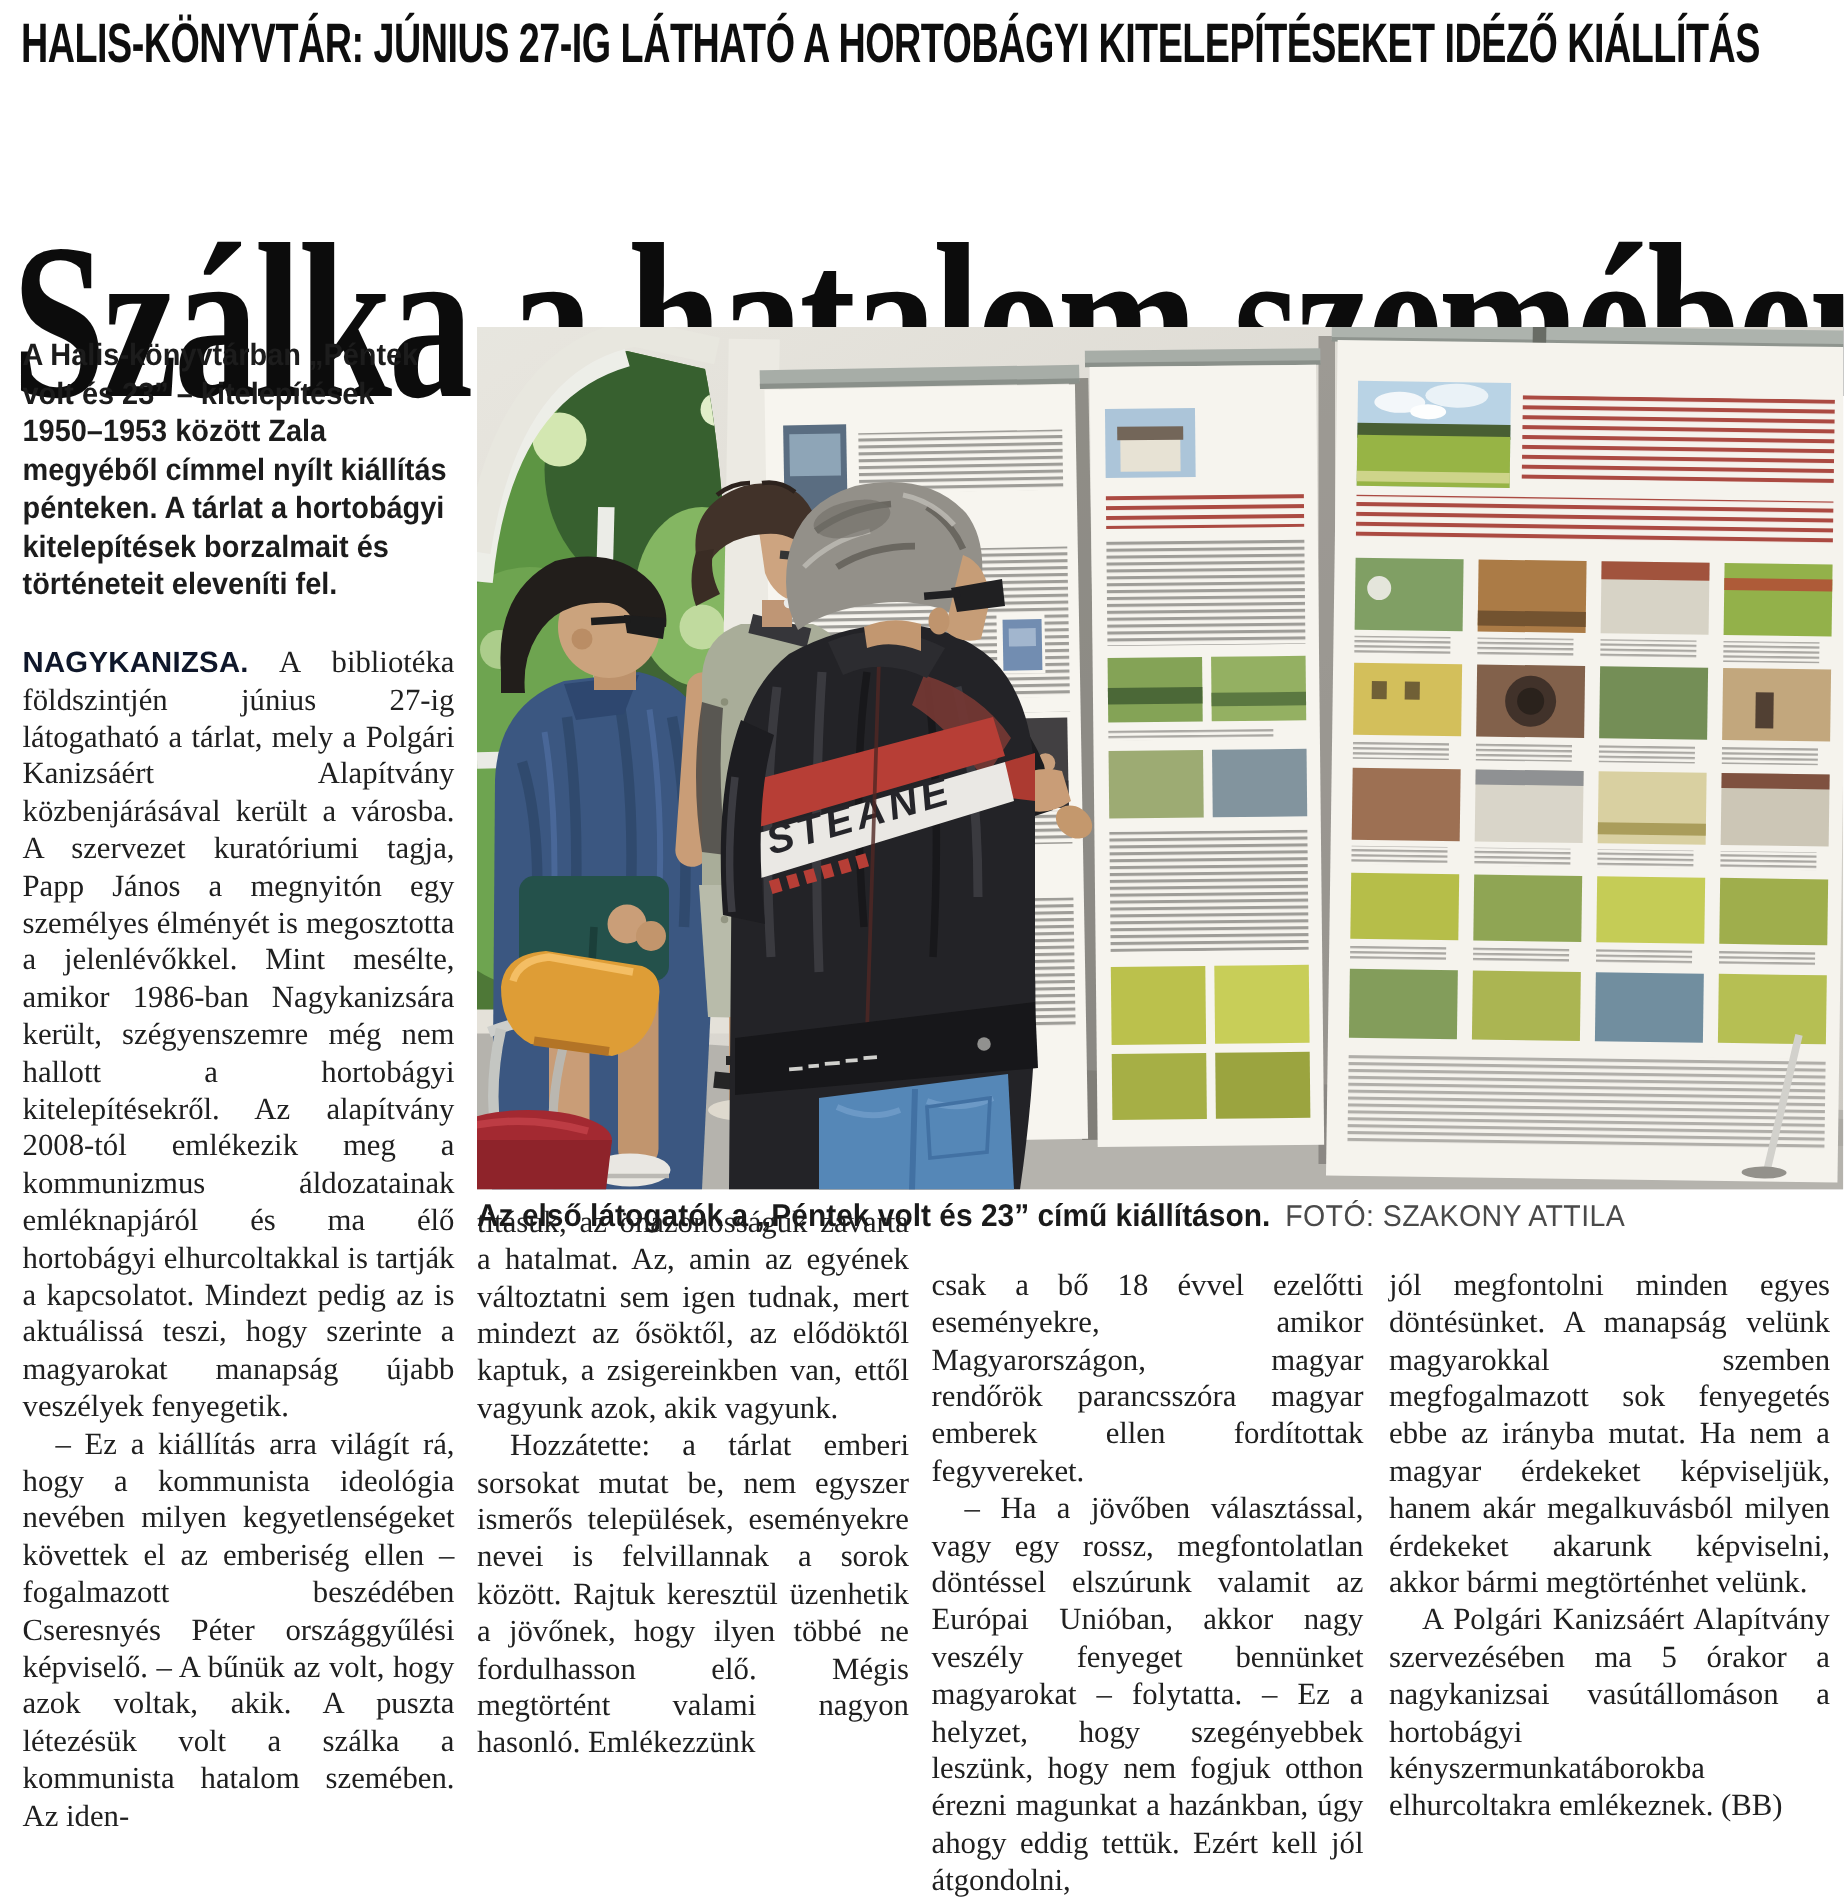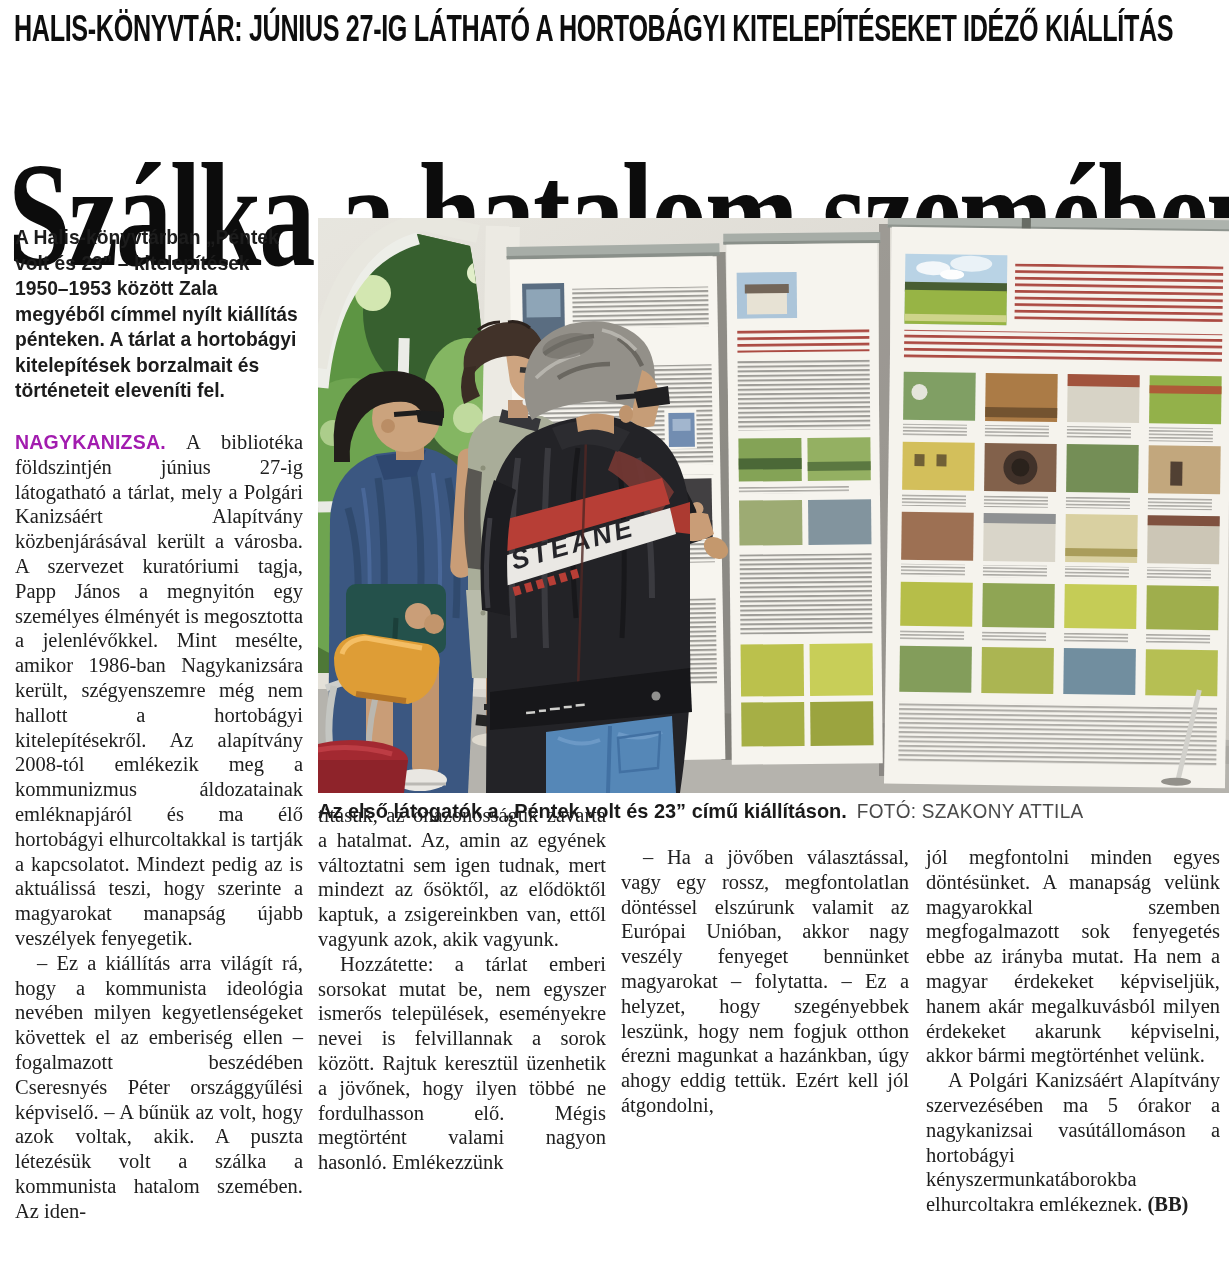--- a/index.html
+++ b/index.html
@@ -23,22 +23,22 @@
   .bodycol { position:absolute; font-size:20.5px; line-height:24.8px; color:#202020;
              text-align:justify; hyphens:auto; -webkit-hyphens:auto; }
   .bodycol p { margin:0; }
   .bodycol p.indent { text-indent:22px; }
   .col1 { left:15px;  top:430px; width:288px; }
   .col2 { left:318px; top:803px; width:288px; }
   .col3 { left:621px; top:845px; width:288px; }
   .col4 { left:926px; top:845px; width:294px; }
 
   .dateline { font-family:"Liberation Sans", sans-serif; font-weight:700; font-size:19.5px;
-              color:#a21caf; letter-spacing:0.2px; }
-  .sign { font-weight:700; }
+              color:#0f172a; letter-spacing:0.2px; }
+  .sign { font-weight:400; }
 
   .photo-fig { position:absolute; left:318px; top:218px; width:911px; height:575px; margin:0; }
   .photo-fig svg { display:block; }
 
   .caption-row { position:absolute; left:318px; top:799px; width:960px; white-space:nowrap;
                  font-family:"Liberation Sans", sans-serif;
                  transform:scaleX(0.95); transform-origin:left top; }
   .caption-text   { font-weight:700; font-size:21px; color:#1a1a1a; }
   .caption-credit { font-weight:400; font-size:20px; color:#4a4a4a; margin-left:6px; letter-spacing:0.3px; }
 </style>
@@ -369,20 +369,21 @@
     <span class="caption-text">Az első látogatók a „Péntek volt és 23” című kiállításon.</span>
     <span class="caption-credit">FOTÓ: SZAKONY ATTILA</span>
   </div>
 
   <div class="bodycol col2">
     <p>titásuk, az önazonosságuk zavarta a hatalmat. Az, amin az egyének változtatni sem igen tudnak, mert mindezt az ősöktől, az elődöktől kaptuk, a zsigereinkben van, ettől vagyunk azok, akik vagyunk.</p>
     <p class="indent">Hozzátette: a tárlat emberi sorsokat mutat be, nem egyszer ismerős települések, eseményekre nevei is felvillannak a sorok között. Rajtuk keresztül üzenhetik a jövőnek, hogy ilyen többé ne fordulhasson elő. Mégis megtörtént valami nagyon hasonló. Emlékezzünk</p>
   </div>
 
   <div class="bodycol col3">
+    <p>csak a bő 18 évvel ezelőtti eseményekre, amikor Magyarországon, magyar rendőrök parancsszóra magyar emberek ellen fordítottak fegyvereket.</p>
     <p class="indent">– Ha a jövőben választással, vagy egy rossz, megfontolatlan döntéssel elszúrunk valamit az Európai Unióban, akkor nagy veszély fenyeget bennünket magyarokat – folytatta. – Ez a helyzet, hogy szegényebbek leszünk, hogy nem fogjuk otthon érezni magunkat a hazánkban, úgy ahogy eddig tettük. Ezért kell jól átgondolni,</p>
   </div>
 
   <div class="bodycol col4">
     <p>jól megfontolni minden egyes döntésünket. A manapság velünk magyarokkal szemben megfogalmazott sok fenyegetés ebbe az irányba mutat. Ha nem a magyar érdekeket képviseljük, hanem akár megalkuvásból milyen érdekeket akarunk képviselni, akkor bármi megtörténhet velünk.</p>
     <p class="indent"><span>A Polgári Kanizsáért Alapítvány szervezésében ma 5 órakor a nagykanizsai vasútállomáson a hortobágyi kényszermunkatáborokba elhurcoltakra emlékeznek. </span><span class="sign">(BB)</span></p>
   </div>
 
 </div>
 

